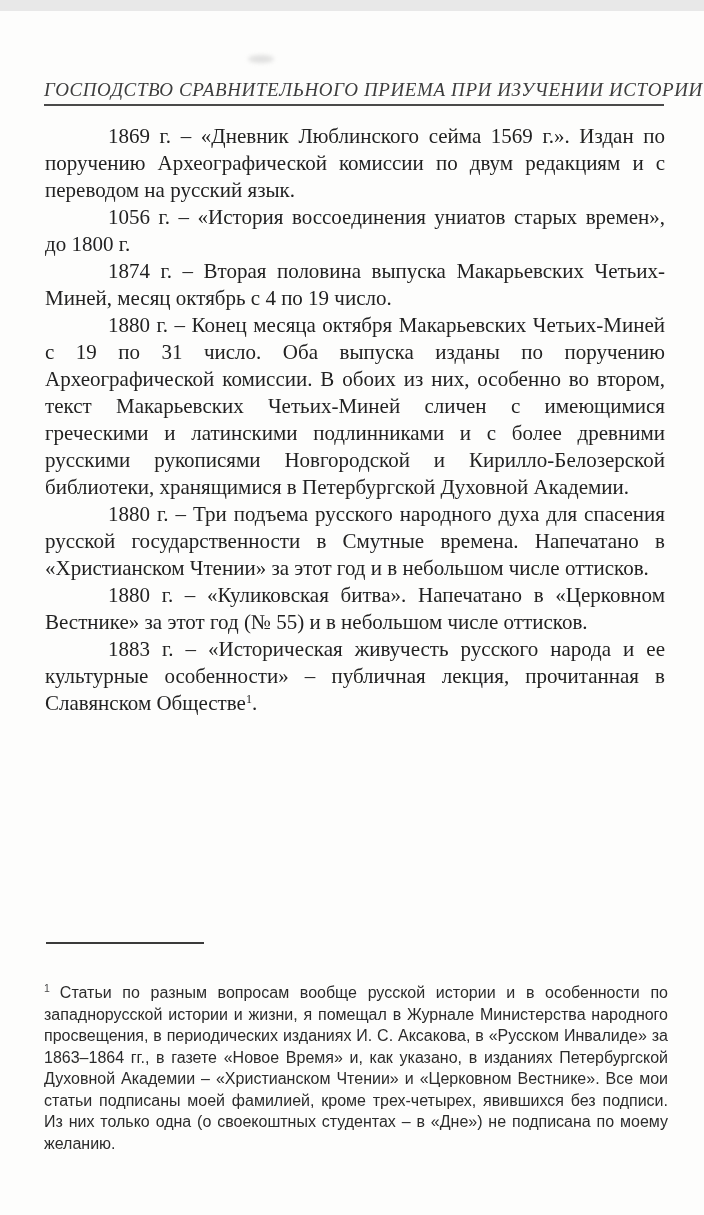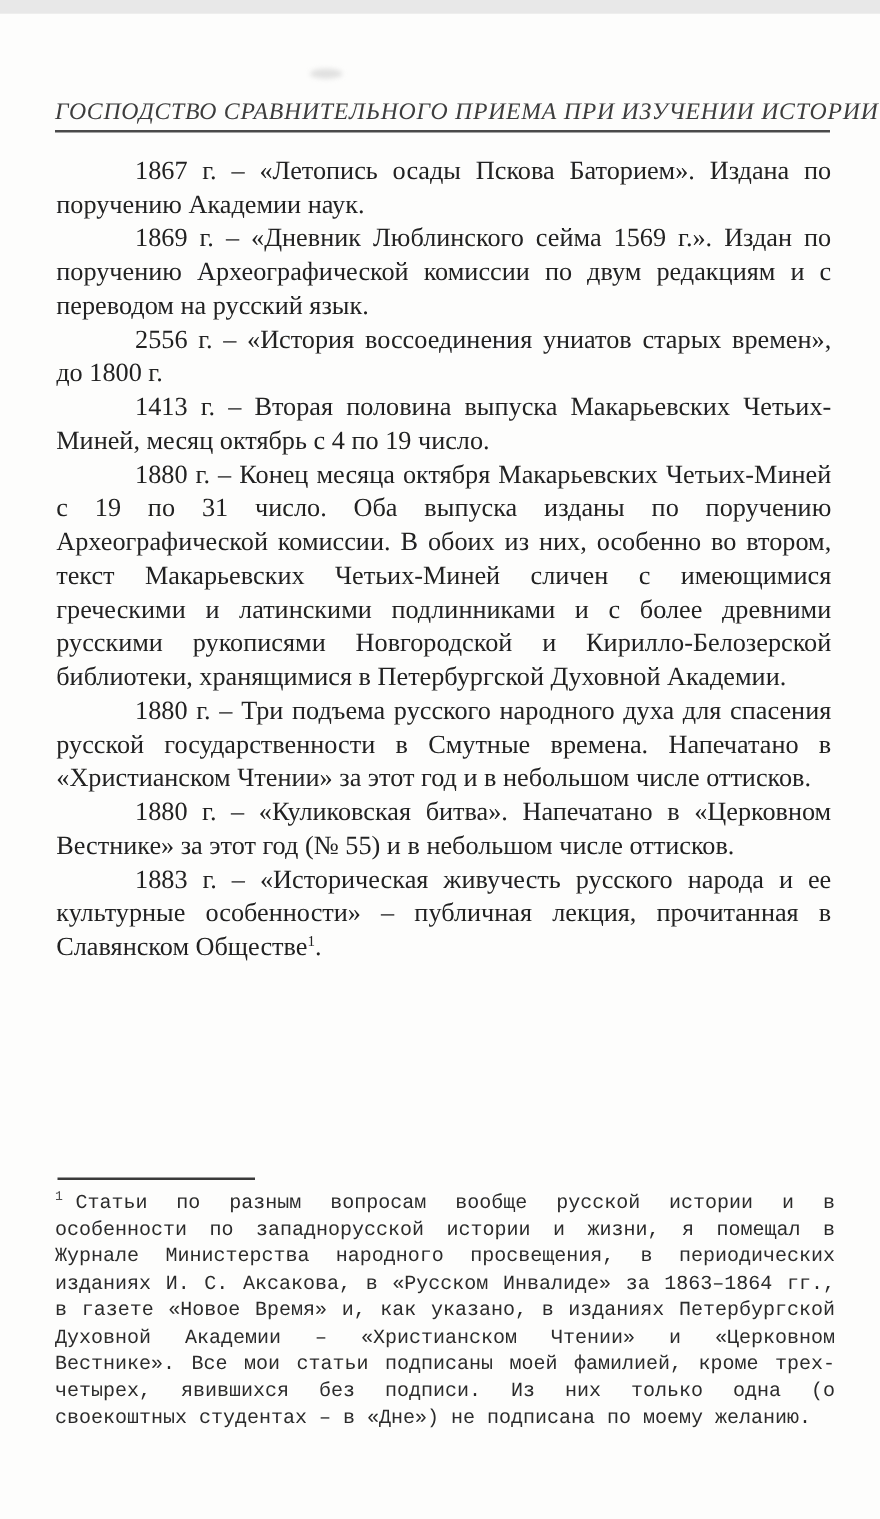--- a/index.html
+++ b/index.html
@@ -70,23 +70,23 @@
     position: absolute;
     left: 46px;
     top: 931px;
     width: 158px;
     height: 0;
     border-top: 2px solid #3a3a3a;
   }
   .footnote {
     position: absolute;
     left: 44px;
-    top: 941px;
+    top: 971px;
     width: 624px;
-    font-family: Liberation Mono, monospace;
+    font-family: Liberation Sans, sans-serif;
     font-size: 16px;
     line-height: 21.5px;
     text-align: justify;
     color: #2b2b2b;
   }
   .footnote .fn-marker {
     font-size: 10.5px;
     line-height: 0;
     vertical-align: 6px;
     margin-right: 10px;
@@ -96,24 +96,23 @@
 </head>
 <body>
 
 <div class="page">
 
   <div class="scan-artifact"></div>
 
   <div class="running-head">ГОСПОДСТВО СРАВНИТЕЛЬНОГО ПРИЕМА ПРИ ИЗУЧЕНИИ ИСТОРИИ</div>
 
   <div class="body-text">
-    <p>1867 г. – «Летопись осады Пскова Баторием». Издана по поручению Академии наук.</p>
     <p>1869 г. – «Дневник Люблинского сейма 1569 г.». Издан по поручению Археографической комиссии по двум редакциям и с переводом на русский язык.</p>
-    <p>2556 г. – «История воссоединения униатов старых времен», до 1800 г.</p>
-    <p>1413 г. – Вторая половина выпуска Макарьевских Четьих-Миней, месяц октябрь с 4 по 19 число.</p>
+    <p>1056 г. – «История воссоединения униатов старых времен», до 1800 г.</p>
+    <p>1874 г. – Вторая половина выпуска Макарьевских Четьих-Миней, месяц октябрь с 4 по 19 число.</p>
     <p>1880 г. – Конец месяца октября Макарьевских Четьих-Миней с 19 по 31 число. Оба выпуска изданы по поручению Археографической комиссии. В обоих из них, особенно во втором, текст Макарьевских Четьих-Миней сличен с имеющимися греческими и латинскими подлинниками и с более древними русскими рукописями Новгородской и Кирилло-Белозерской библиотеки, хранящимися в Петербургской Духовной Академии.</p>
     <p>1880 г. – Три подъема русского народного духа для спасения русской государственности в Смутные времена. Напечатано в «Христианском Чтении» за этот год и в небольшом числе оттисков.</p>
     <p>1880 г. – «Куликовская битва». Напечатано в «Церковном Вестнике» за этот год (№ 55) и в небольшом числе оттисков.</p>
     <p><span>1883 г. – «Историческая живучесть русского народа и ее культурные особенности» – публичная лекция, прочитанная в Славянском Обществе</span><sup class="footnote-ref">1</sup><span>.</span></p>
   </div>
 
   <div class="footnote-separator"></div>
 
   <div class="footnote">
     <sup class="fn-marker">1</sup><span>Статьи по разным вопросам вообще русской истории и в особенности по западнорусской истории и жизни, я помещал в Журнале Министерства народного просвещения, в периодических изданиях И. С. Аксакова, в «Русском Инвалиде» за 1863–1864 гг., в газете «Новое Время» и, как указано, в изданиях Петербургской Духовной Академии – «Христианском Чтении» и «Церковном Вестнике». Все мои статьи подписаны моей фамилией, кроме трех-четырех, явившихся без подписи. Из них только одна (о своекоштных студентах – в «Дне») не подписана по моему желанию.</span>

